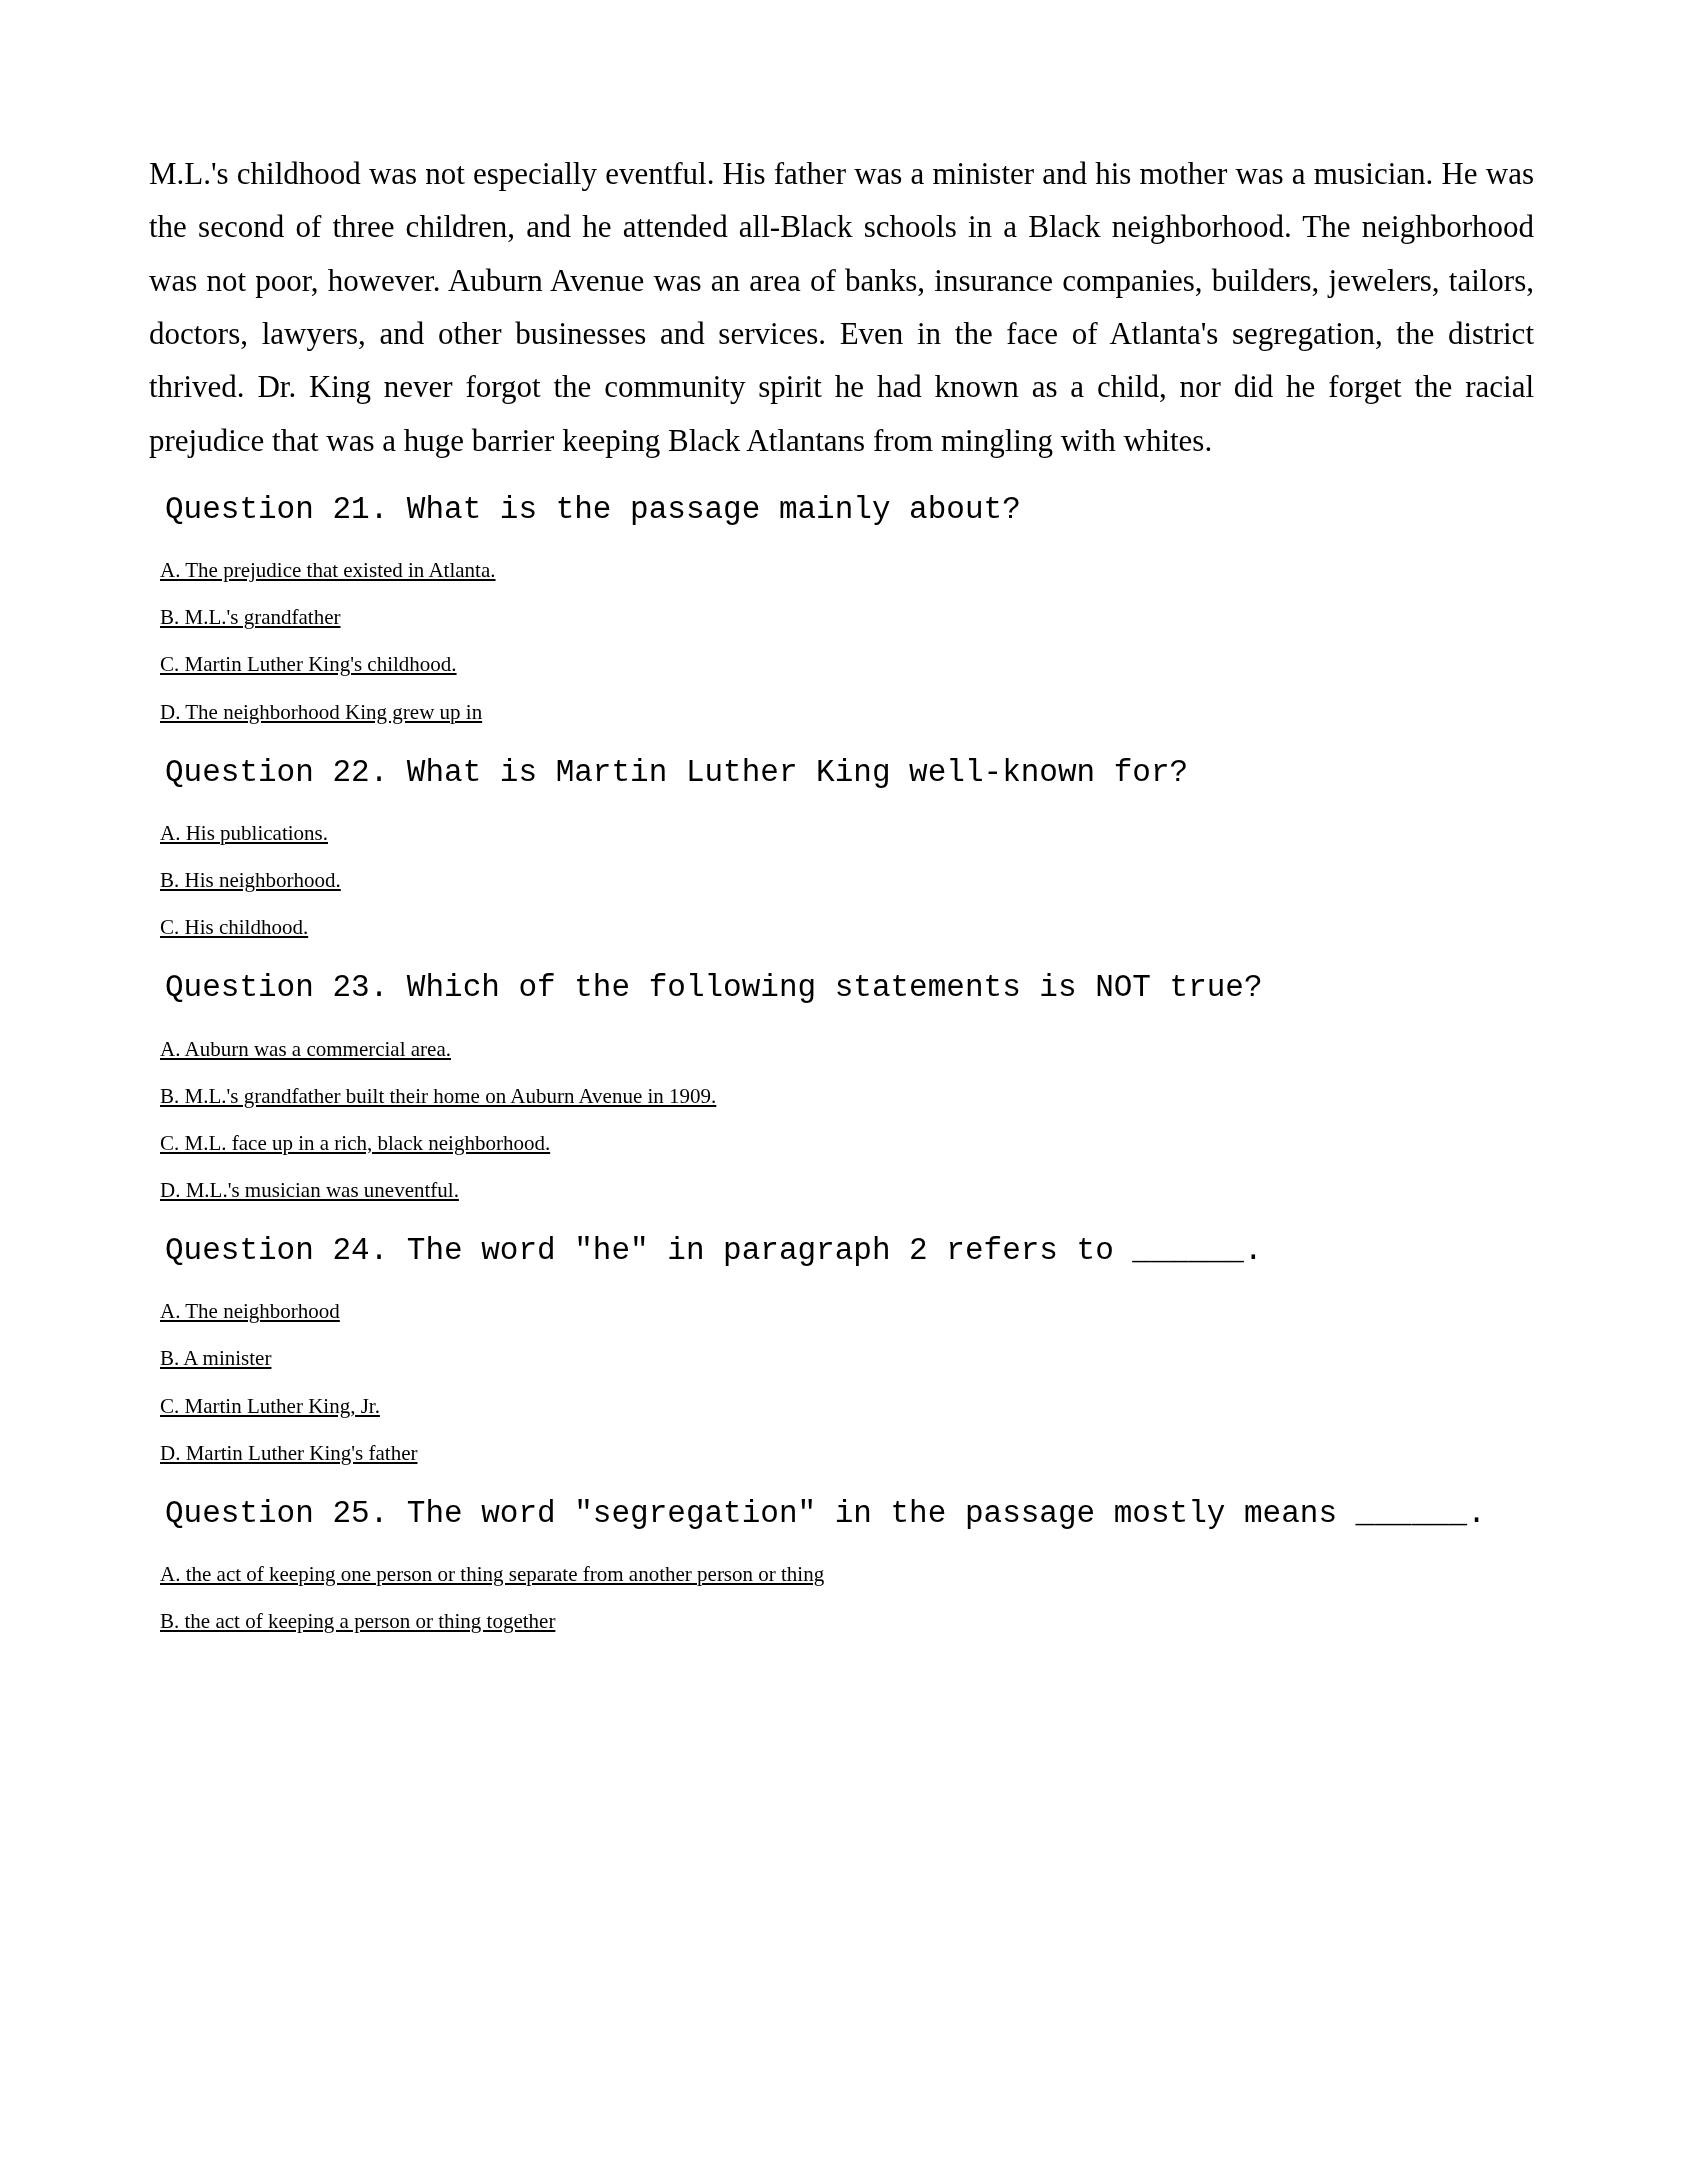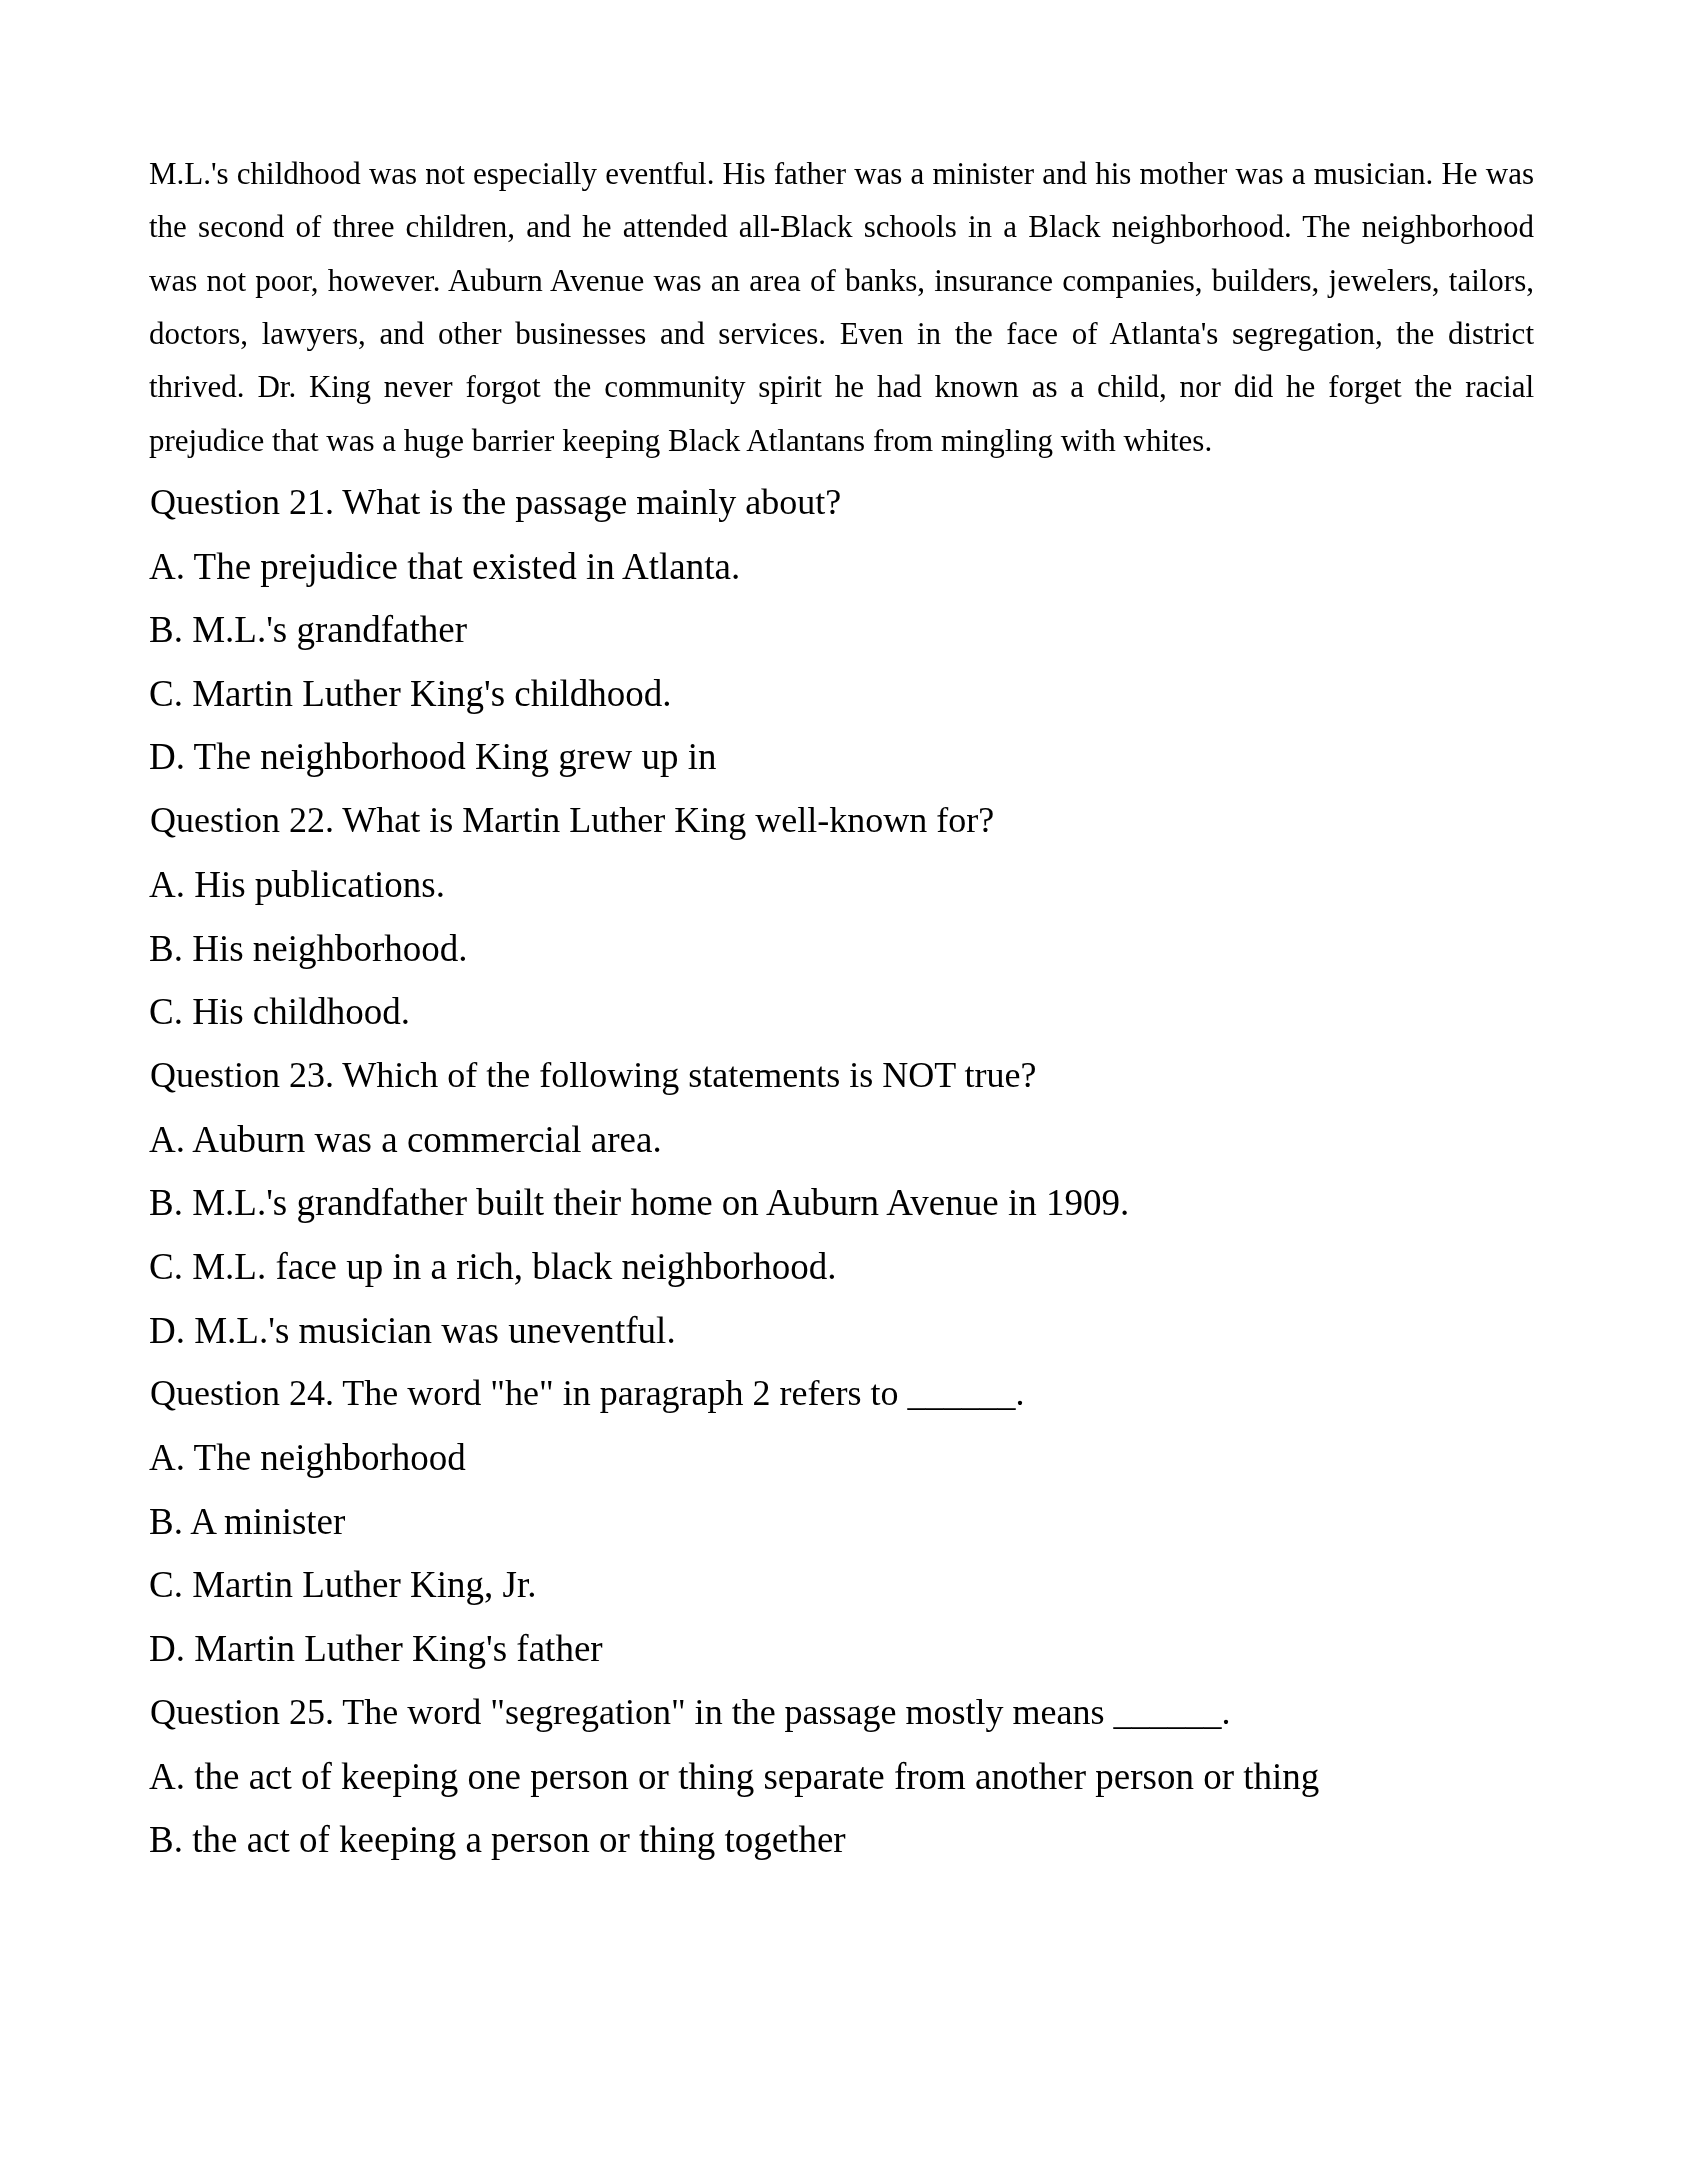--- a/index.html
+++ b/index.html
@@ -26,28 +26,30 @@
     width: 1385px;
   }
   .passage {
     font-size: 31px;
     line-height: 1.72;
     text-align: justify;
     text-justify: inter-word;
     margin: 0 0 4.8px 0;
   }
   .question {
-    font-size: 36px;
+    font-size: 31px;
     line-height: 1.72;
-    margin: 1px;
+    margin: 16px;
+    font-family: Liberation Mono, monospace;
   }
   .option {
-    font-size: 37px;
+    font-size: 21px;
     line-height: 1.72;
-    margin: 0;
+    margin: 11px;
+    text-decoration: underline;
   }
 </style>
 </head>
 <body>
 
 <div class="page">
   <div class="content">
 
     <p class="passage">M.L.'s childhood was not especially eventful. His father was a minister and his mother was a musician. He was the second of three children, and he attended all-Black schools in a Black neighborhood. The neighborhood was not poor, however. Auburn Avenue was an area of banks, insurance companies, builders, jewelers, tailors, doctors, lawyers, and other businesses and services. Even in the face of Atlanta's segregation, the district thrived. Dr. King never forgot the community spirit he had known as a child, nor did he forget the racial prejudice that was a huge barrier keeping Black Atlantans from mingling with whites.</p>
 

